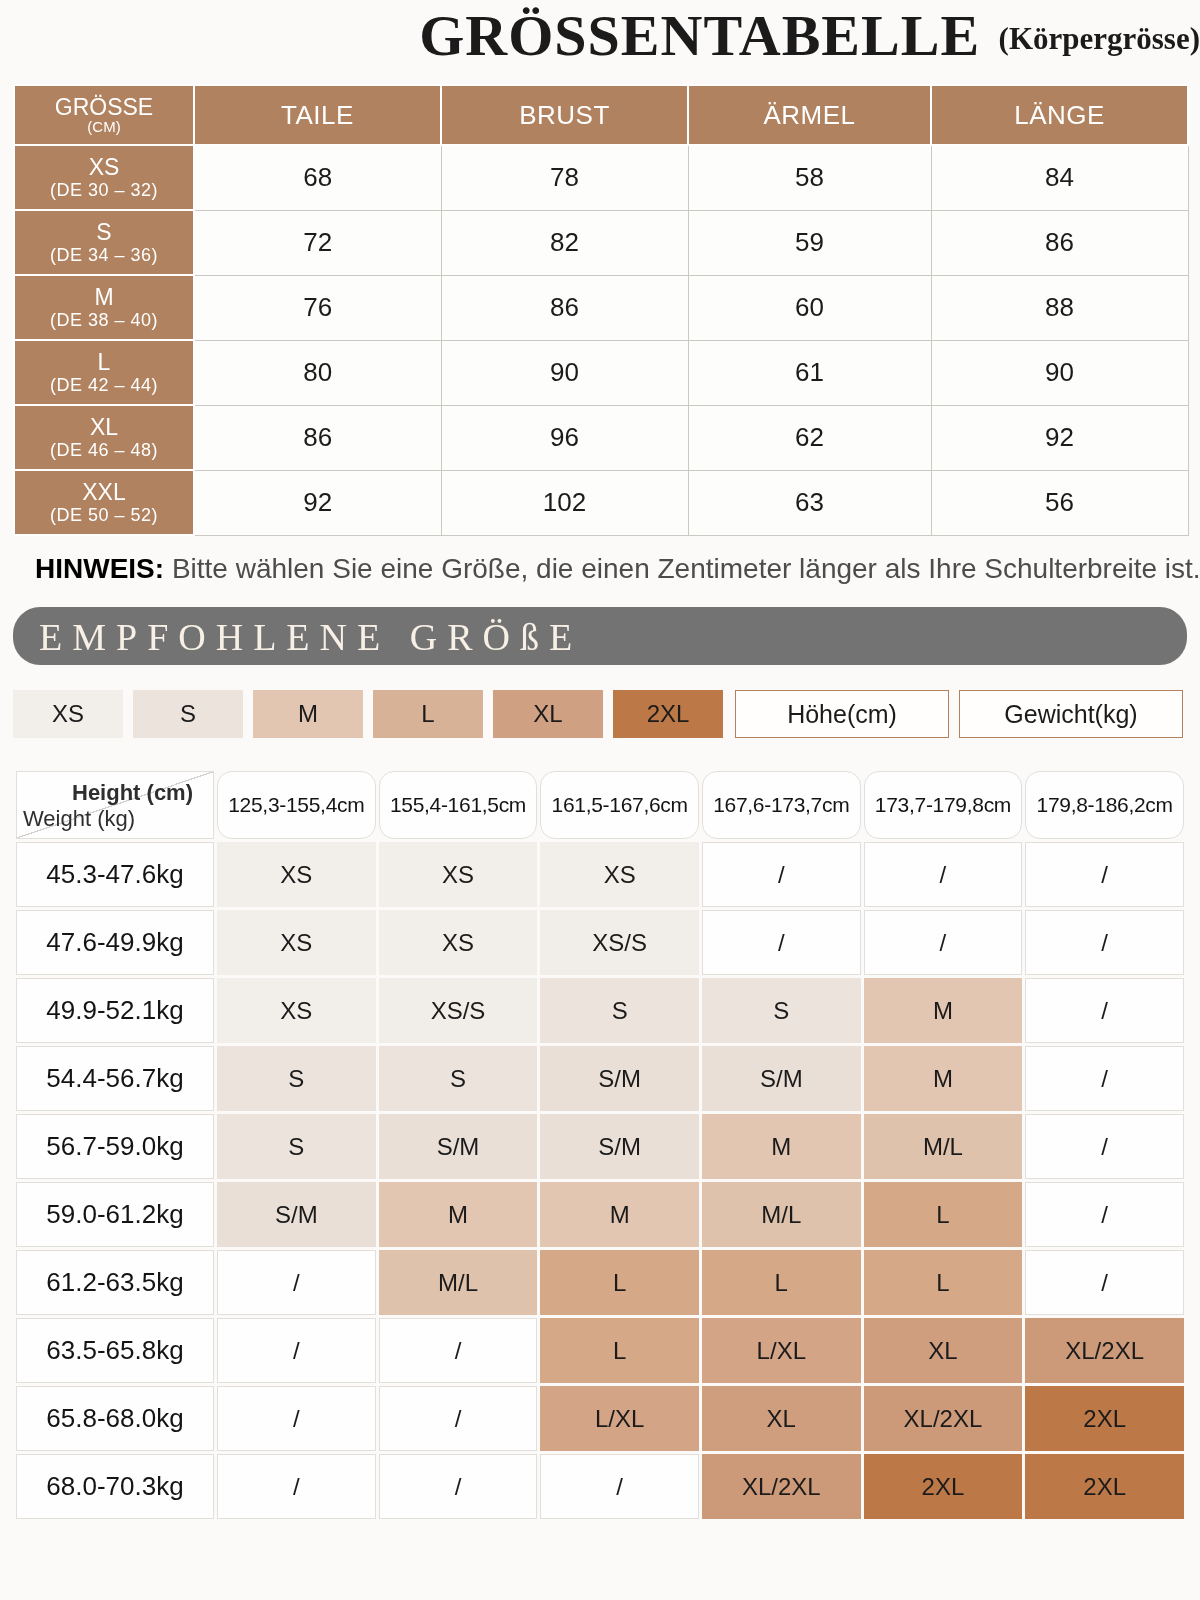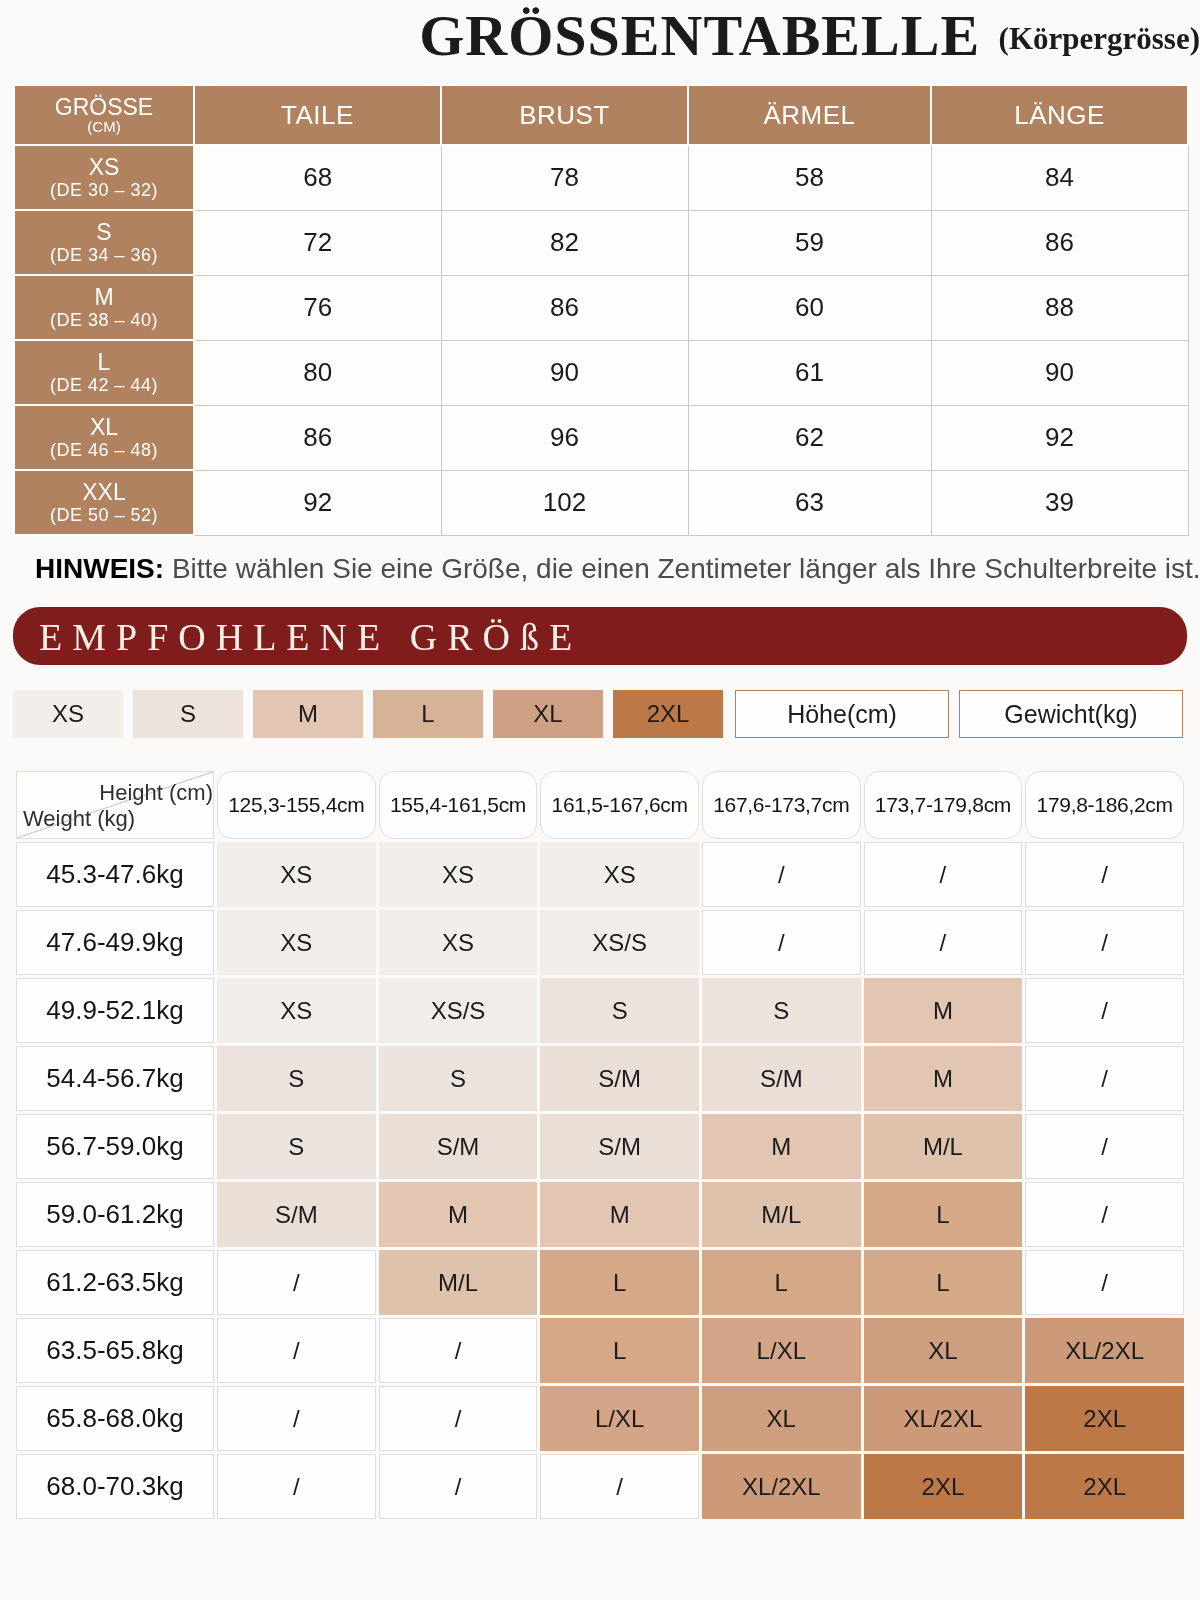--- a/index.html
+++ b/index.html
@@ -34,21 +34,21 @@
   .size-sub{ display:block; font-size:18px; line-height:1.15; letter-spacing:0.5px;}
   .data-cell{
     background:#fdfdfc; border:1px solid #ccc9c5; font-size:26px;
   }
   
   .hinweis{ margin:17px 18px 0 35px; font-size:28px; white-space:nowrap;}
   .hinweis-label{ font-weight:700; color:#000; }
   .hinweis-text{ color:#4c4c4c; }
   
   .banner{
-    margin:22px 13px 0; height:58px; background:#7f1d1d;
+    margin:22px 13px 0; height:58px; background:#737373;
     font-family:"Liberation Serif", serif; color:#f8f0e6;
     font-size:38px; letter-spacing:10px; line-height:60px; padding-left:26px;border-radius:27px;
   }
   
   .legend{ margin:25px 13px 0; display:flex; align-items:center; height:48px; }
   .swatch{
     width:110px; height:48px; margin-right:10px; flex:none;
     display:flex; align-items:center; justify-content:center; font-size:24px; color:#1b1b1b;
   }
   .legend-box{
@@ -68,21 +68,21 @@
   .plain{ background:#fefefe; border:1px solid #e2dfdb; }
   .h-head{ font-size:21px; letter-spacing:-0.3px; color:#141414;border-radius:15px; }
   .w-label{ font-size:26px; color:#141414; }
   .m-cell{ font-size:24px; }
   .colored{ border:none; }
   .corner{
     position:relative;
     background-image:linear-gradient(to bottom right,
       rgba(0,0,0,0) 49.4%, #d4d1ce 49.4%, #d4d1ce 50.4%, rgba(0,0,0,0) 50.4%);
   }
-  .corner-top{ position:absolute; top:8px; right:0; font-size:22px; color:#2e2e2e; }
+  .corner-top{ position:absolute; top:8px; right:20px; font-size:22px; color:#2e2e2e;font-weight:bold; }
   .corner-bottom{ position:absolute; bottom:6px; left:6px; font-size:22px; color:#2e2e2e; }
 </style>
 </head>
 <body>
 
 <div class="title-row">
   <span class="main-title">GRÖSSENTABELLE</span>
   <span class="title-suffix">(Körpergrösse)</span>
 </div>
 
@@ -158,21 +158,21 @@
         <td class="data-cell">92</td>
       </tr>
       <tr>
         <td class="brown">
           <span class="size-main">XXL</span>
           <span class="size-sub">(DE  50 – 52)</span>
         </td>
         <td class="data-cell">92</td>
         <td class="data-cell">102</td>
         <td class="data-cell">63</td>
-        <td class="data-cell">39</td>
+        <td class="data-cell">56</td>
       </tr>
     </tbody>
 </table>
 
 <div class="hinweis">
   <span class="hinweis-label">HINWEIS:</span><span class="hinweis-text"> Bitte wählen Sie eine Größe, die einen Zentimeter länger als Ihre Schulterbreite ist.</span>
 </div>
 
 <div class="banner">EMPFOHLENE GRÖßE</div>
 

